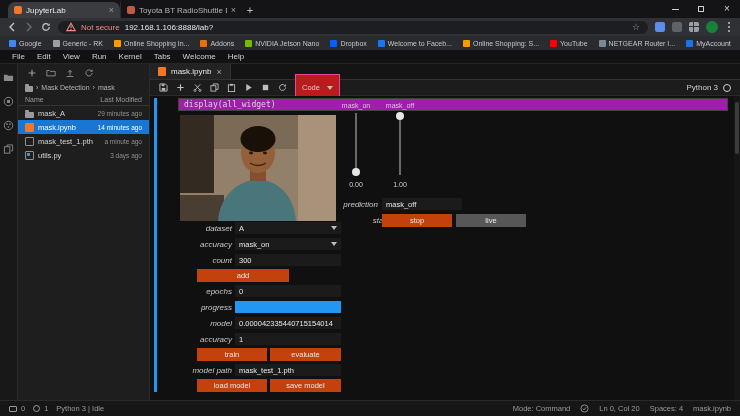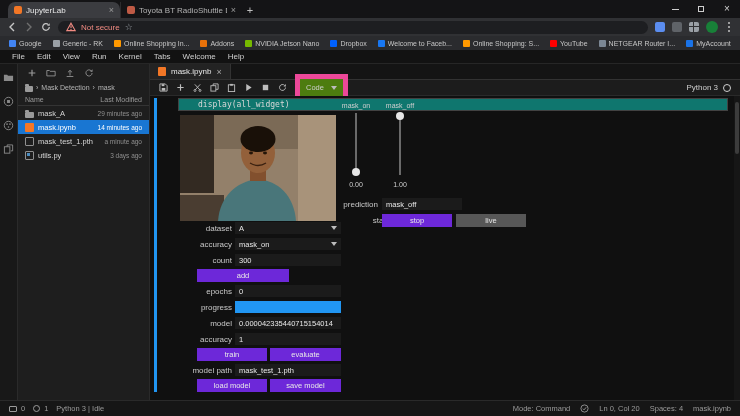--- a/index.html
+++ b/index.html
@@ -83,49 +83,49 @@
   .docarea { flex:1; min-width:0; display:flex; flex-direction:column; background:#101010; }
   .doctabbar { height:16px; background:#141414; display:flex; align-items:flex-end; border-bottom:1px solid #323232; }
   .doctab { height:15px; background:#232323; display:flex; align-items:center; gap:5px; padding:0 8px;
     font-size:8px; color:#e6e6e6; border-right:1px solid #323232; }
   .nbico { width:8px; height:9px; background:#f37726; border-radius:1px; flex:0 0 auto; }
   .doctab-close { color:#aaa; font-size:9px; }
 
   .nbtoolbar { height:16px; background:#1c1c1c; border-bottom:1px solid #2a2a2a;
     display:flex; align-items:center; gap:8px; padding:0 9px; }
   .tbi svg { width:9px; height:9px; display:block; }
-  .celltype { height:28px; background:#4d7c0f; border:5px solid #ec4899; color:#cfcfcf; font-size:7.5px;
+  .celltype { height:28px; background:#b91c1c; border:1px solid #ec4899; color:#cfcfcf; font-size:7.5px;
     display:flex; align-items:center; gap:7px; padding:0 6px; }
   .caret-down { width:0; height:0; border-left:3px solid transparent; border-right:3px solid transparent;
     border-top:4px solid #bdbdbd; }
   .kernel { margin-left:auto; display:flex; align-items:center; gap:5px; color:#cfcfcf; font-size:8px; }
   .kernel-circle { width:8px; height:8px; border:1px solid #cfcfcf; border-radius:50%; }
 
   .nbcontent { flex:1; position:relative; background:#101010; overflow:hidden; }
   .cellbar { position:absolute; left:4px; top:2px; width:3px; height:294px; background:#2196f3; }
-  .codebox { position:absolute; left:28px; top:2px; right:12px; height:13px; background:#0f766e;
-    border:1px solid #424242; display:flex; align-items:center; padding:0 19px;
+  .codebox { position:absolute; left:28px; top:2px; right:12px; height:13px; background:#a21caf;
+    border:1px solid #424242; display:flex; align-items:center; padding:0 5px;
     font-family:"DejaVu Sans Mono", monospace; font-size:8px; color:#d8d8d8; }
   .webcam { position:absolute; left:30px; top:19px; width:156px; height:106px; }
   .webcam svg { width:100%; height:100%; display:block; }
 
   .slider-col { position:absolute; top:6px; width:44px; display:flex; flex-direction:column;
     align-items:center; font-size:7px; color:#cfcfcf; }
   .slider-track { margin-top:4px; height:62px; width:2px; background:#6a6a6a; position:relative; }
   .slider-handle { position:absolute; left:-3px; width:8px; height:8px; background:#e6e6e6; border-radius:50%; }
   .slider-readout { margin-top:6px; }
 
   .wlabel { position:absolute; left:30px; width:52px; font-size:8px; color:#c9c9c9; text-align:right;
-    white-space:nowrap; }
+    white-space:nowrap;font-style:italic; }
   .winput { position:absolute; height:12px; background:#1b1b1b; color:#e8e8e8; font-size:7.5px;
     display:flex; align-items:center; padding:0 4px; white-space:nowrap; overflow:hidden; }
   .wselect { position:absolute; height:12px; background:#1b1b1b; color:#e8e8e8; font-size:7.5px;
     display:flex; align-items:center; padding:0 4px; }
   .wselect .caret-down { margin-left:auto; }
-  .wbtn { position:absolute; height:13px; background:#6d28d9; color:#e8e8e8; font-size:7.5px;
+  .wbtn { position:absolute; height:13px; background:#c2410c; color:#e8e8e8; font-size:7.5px;
     display:flex; align-items:center; justify-content:center; }
   .wbtn.lighter { background:#575757; }
   .wprogress { position:absolute; height:12px; background:#1b1b1b; }
   .wprog-fill { height:100%; background:#2196f3; }
 
   .nb-scroll { position:absolute; right:0; top:0; bottom:0; width:6px; background:#161616; }
   .nb-thumb { position:absolute; right:1px; top:6px; width:4px; height:52px; background:#3c3c3c; border-radius:2px; }
 
   
   .statusbar { height:16px; background:#161616; border-top:1px solid #2a2a2a; display:flex;
@@ -173,20 +173,21 @@
       <path d="M8.3 5a3.3 3.3 0 1 1-1-2.4" fill="none" stroke="#c6c6c6" stroke-width="1.2"></path>
       <path d="M8.7 1.2v2.6H6.1z" fill="#c6c6c6"></path>
     </svg>
   <div class="omnibox">
     <svg class="nav-svg" viewBox="0 0 10 10">
         <path d="M5 1.2l4.2 7.4H.8z" fill="none" stroke="#f28b82" stroke-width="1.1"></path>
         <path d="M5 3.6v2.4" stroke="#f28b82" stroke-width="1.1"></path>
         <circle cx="5" cy="7.4" r=".6" fill="#f28b82"></circle>
       </svg>
     <span class="notsecure">Not secure</span>
+    <span class="url">192.168.1.106:8888/lab?</span>
     <span class="omni-star">☆</span>
   </div>
   <span class="ext ext-blue"></span>
   <span class="ext ext-gray"></span>
   <span class="ext ext-grid"></span>
   <span class="avatar"></span>
   <span class="kebab">
       <i></i>
       <i></i>
       <i></i>

